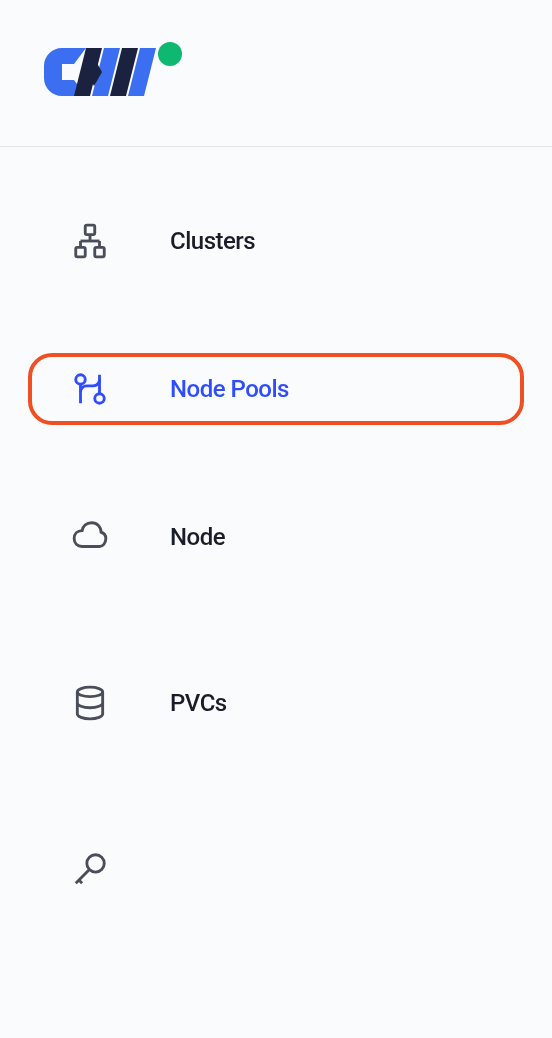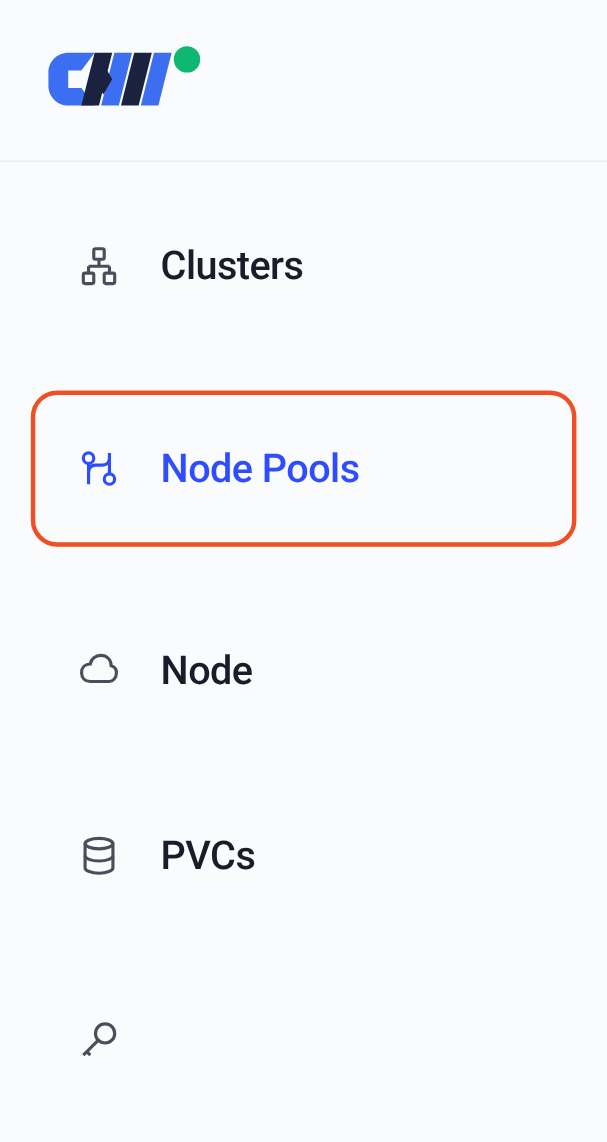--- a/index.html
+++ b/index.html
@@ -26,21 +26,21 @@
       position: relative;
     }
     
     .nav {
       padding: 40px 28px 0 28px;
     }
     
     .nav-item {
       display: flex;
       align-items: center;
-      padding: 46px 38px;
+      padding: 12px 38px;
       margin-bottom: 58px;
       border-radius: 24px;
       cursor: pointer;
       position: relative;
     }
     
     .nav-item.highlighted {
       border: 4px solid #f04e23;
     }
     
@@ -51,22 +51,22 @@
     .nav-icon {
       width: 40px;
       height: 40px;
       flex-shrink: 0;
       display: flex;
       align-items: center;
       justify-content: center;
     }
     
     .nav-label {
-      margin-left: 36px;
-      font-size: 36px;
+      margin-left: 60px;
+      font-size: 24px;
       font-weight: 500;
       letter-spacing: -0.5px;
       color: #1a1d29;
     }
     
     .nav-item.active .nav-label {
       color: #2f4dff;
     }
     
     .nav-item.active .nav-icon svg {

